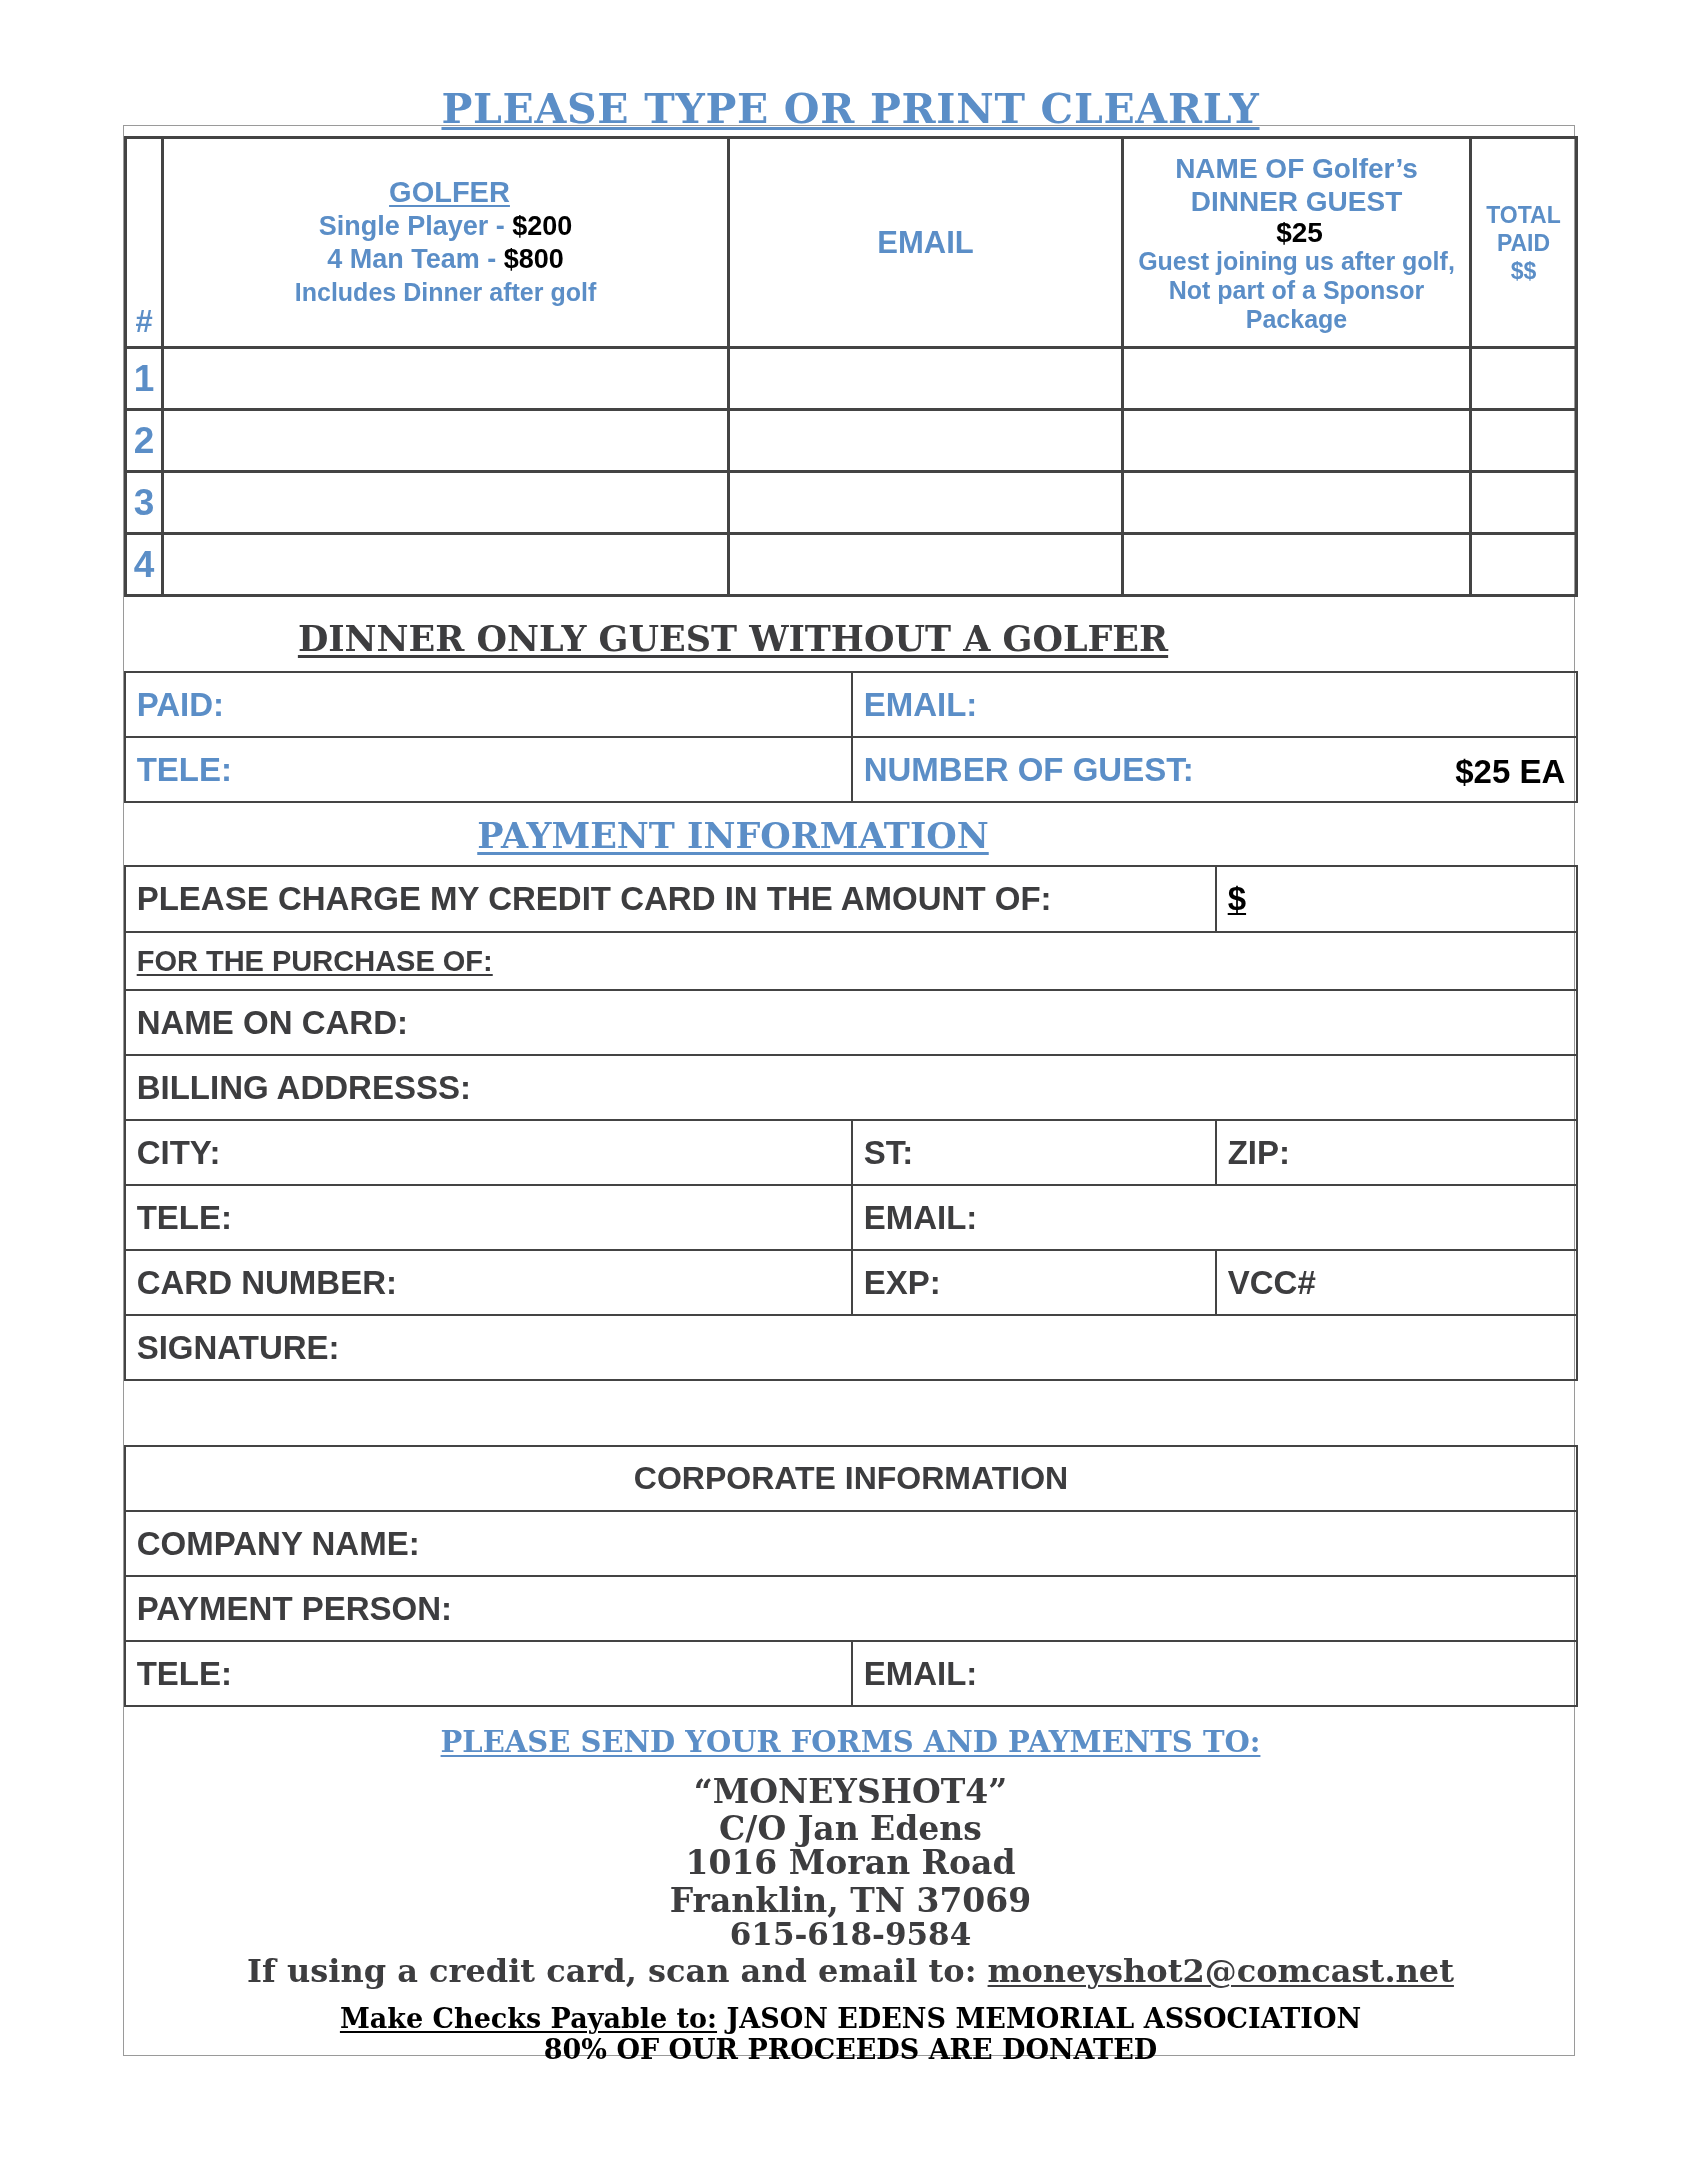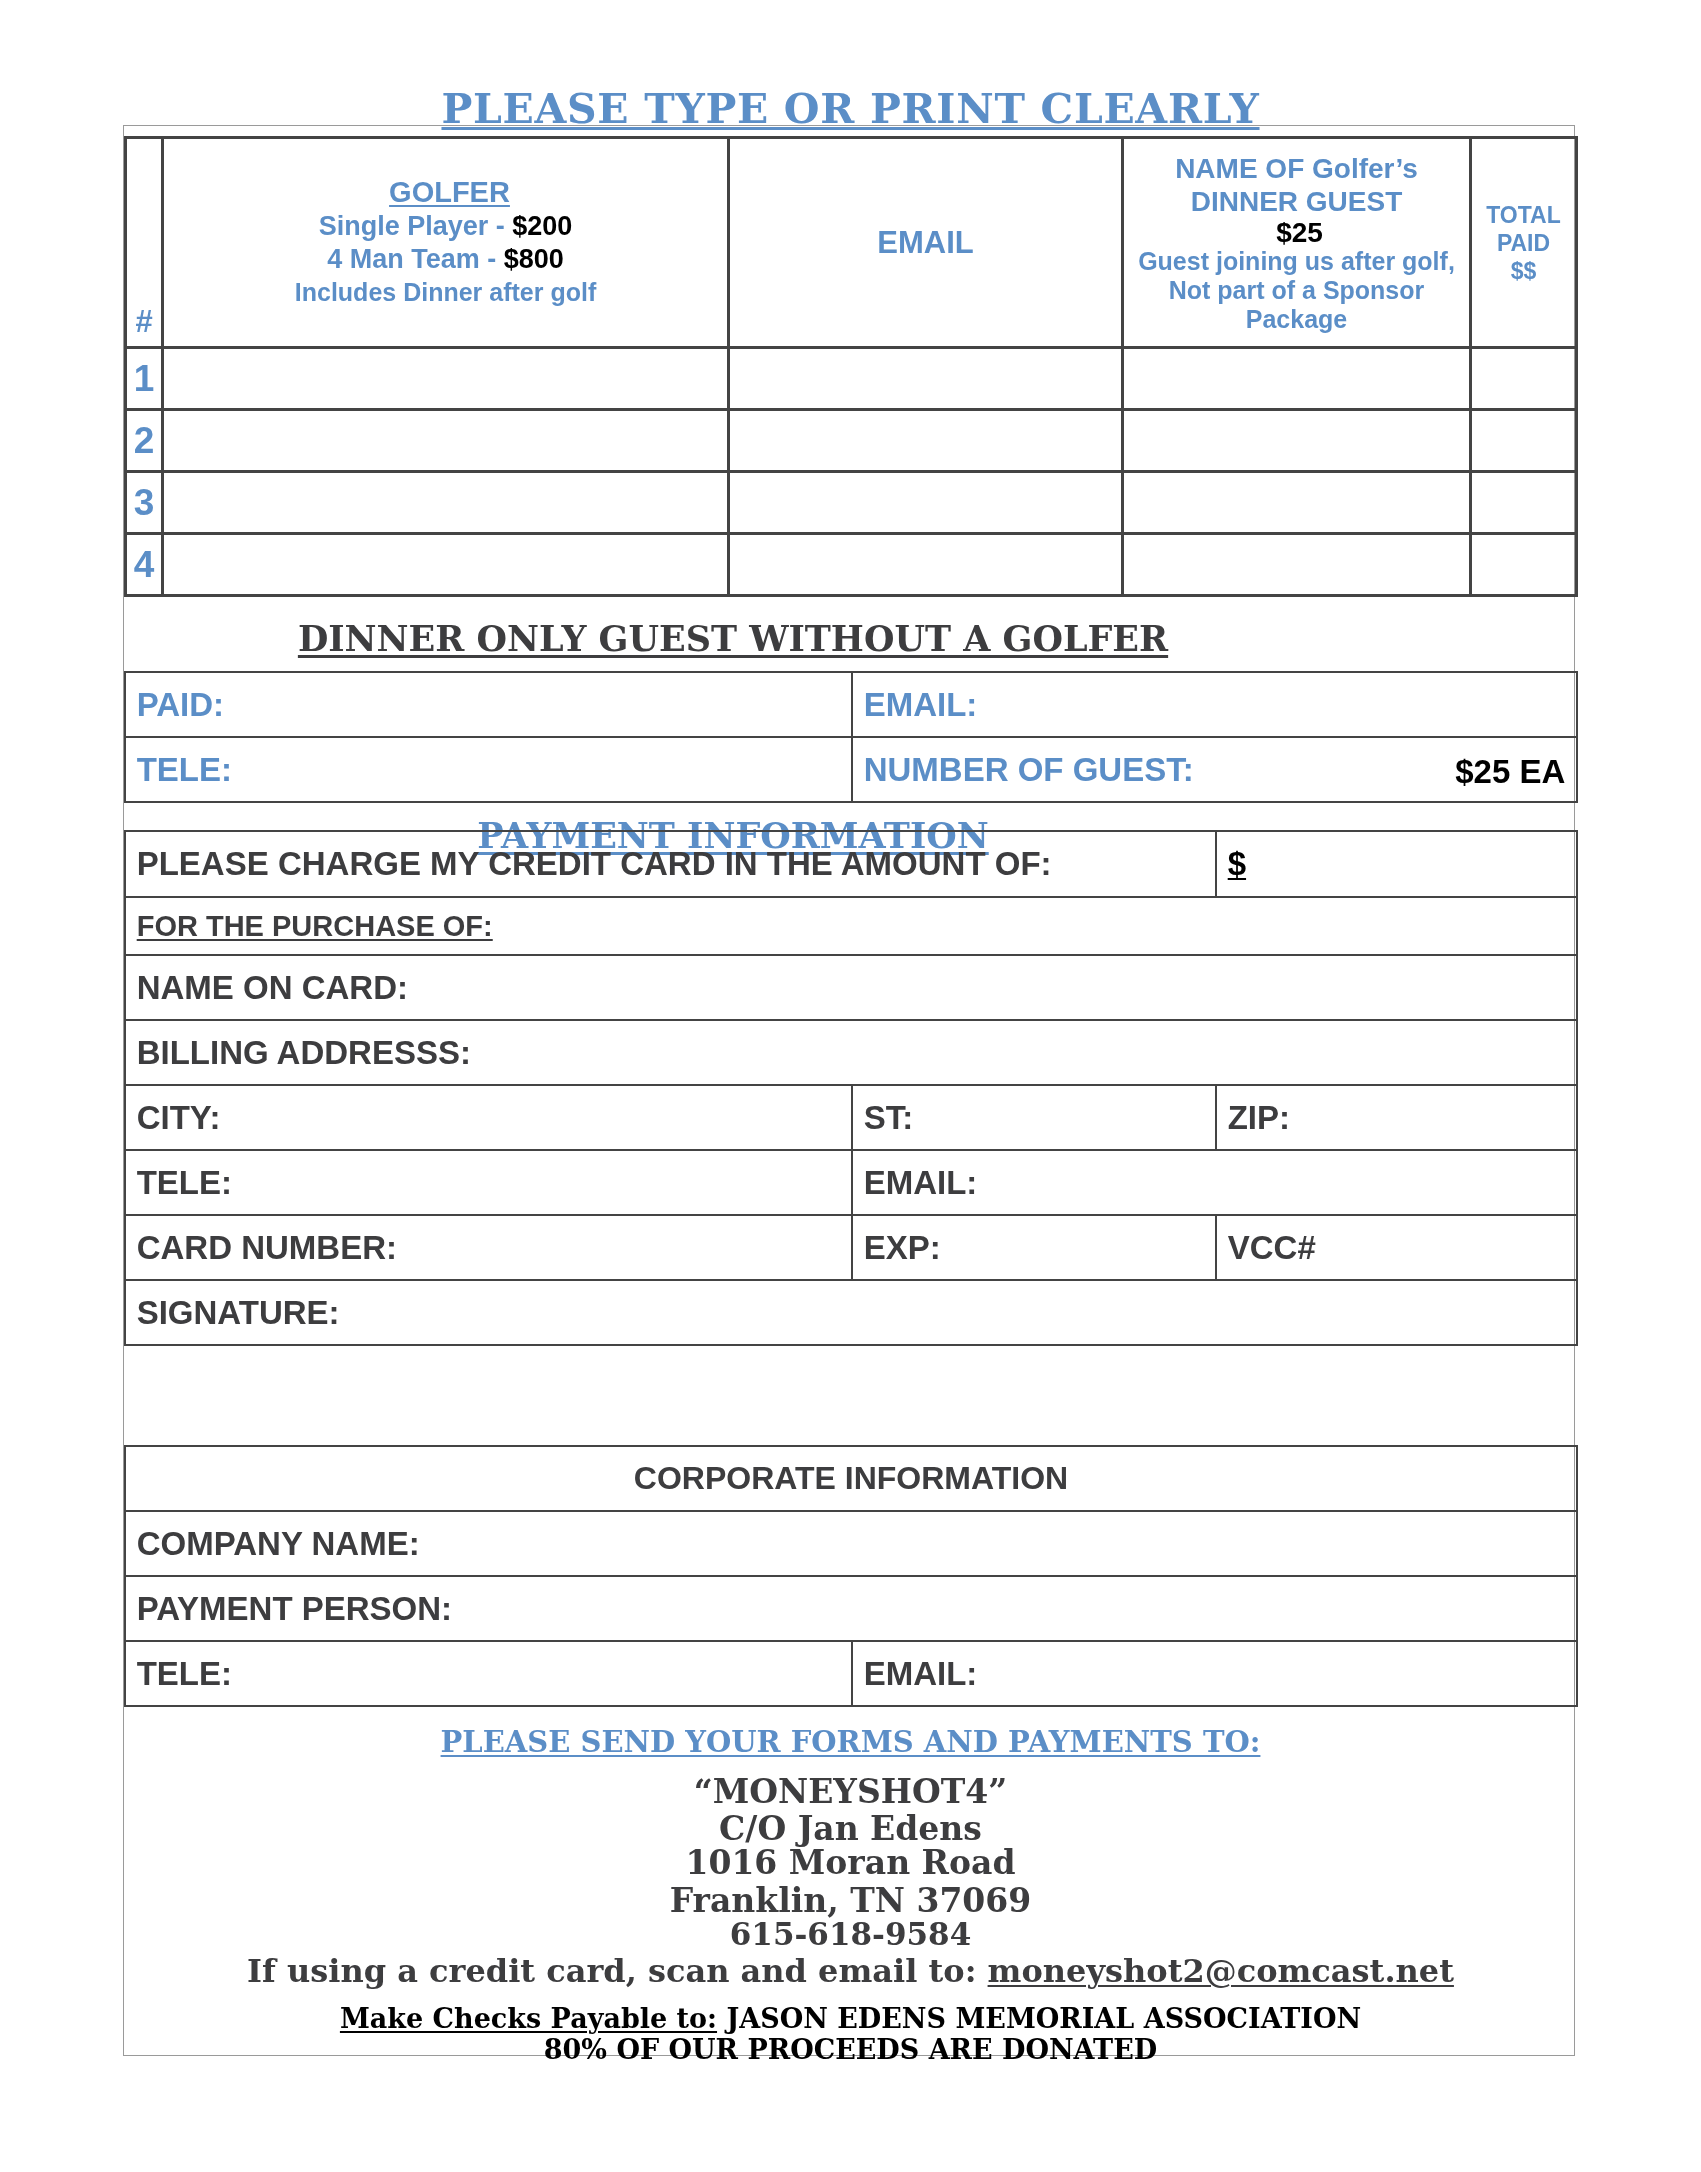--- a/index.html
+++ b/index.html
@@ -110,21 +110,21 @@
     <td class="blue"><span class="lbl">EMAIL:</span> <span></span></td>
   </tr>
   <tr>
     <td class="blue"><span class="lbl">TELE:</span> <span></span></td>
     <td class="blue" style="position:relative;"><span class="lbl">NUMBER OF GUEST:</span> <span></span><span class="red" style="position:absolute;right:10.7px;top:14.7px;">$25 EA</span></td>
   </tr>
 </tbody>
   </table>
 
 <div class="abs sec-head slab blue" style="top:815px;"><span>PAYMENT INFORMATION</span></div>
-<table class="ftable thin dark" style="top:830px;">
+<table class="ftable thin dark" style="top:865px;">
   <colgroup>
       <col style="width:727px">
       <col style="width:364px">
       <col style="width:361px">
     </colgroup>
   <tbody>
       <tr>
     <td colspan="2" class="dark" style="height:64px;">PLEASE CHARGE MY CREDIT CARD IN THE AMOUNT OF:</td>
     <td><span class="red u">$</span> <span></span></td>
   </tr>

